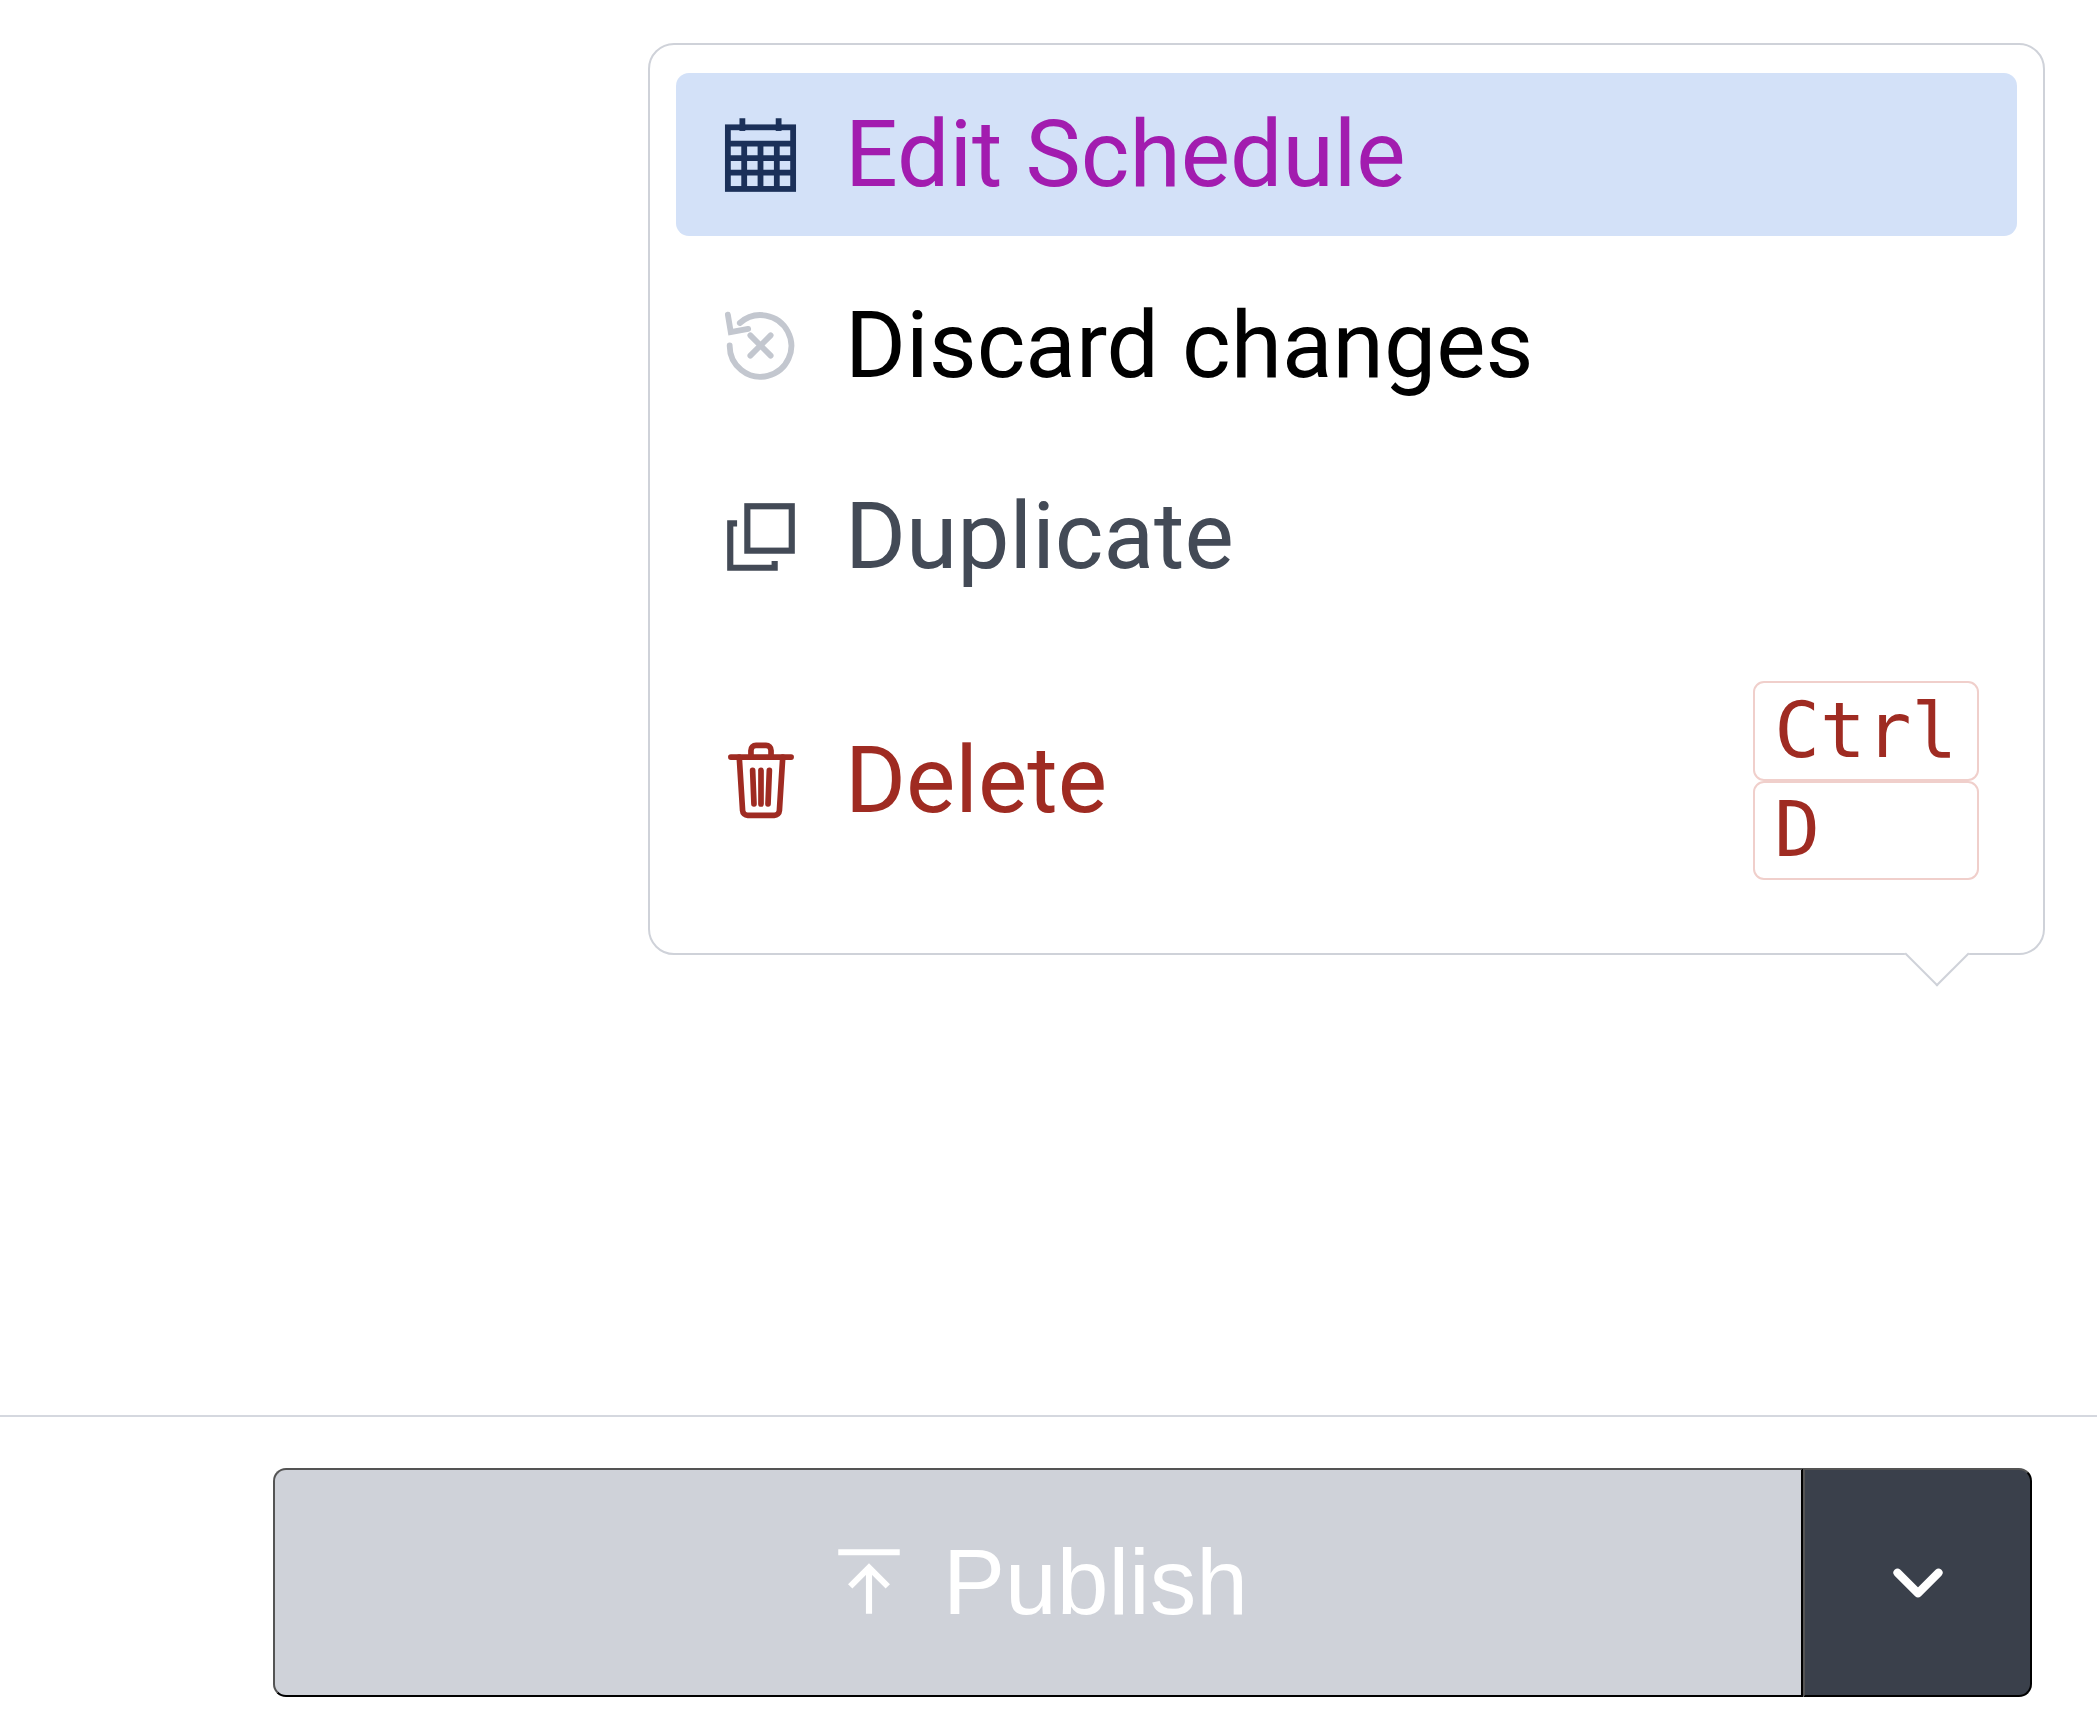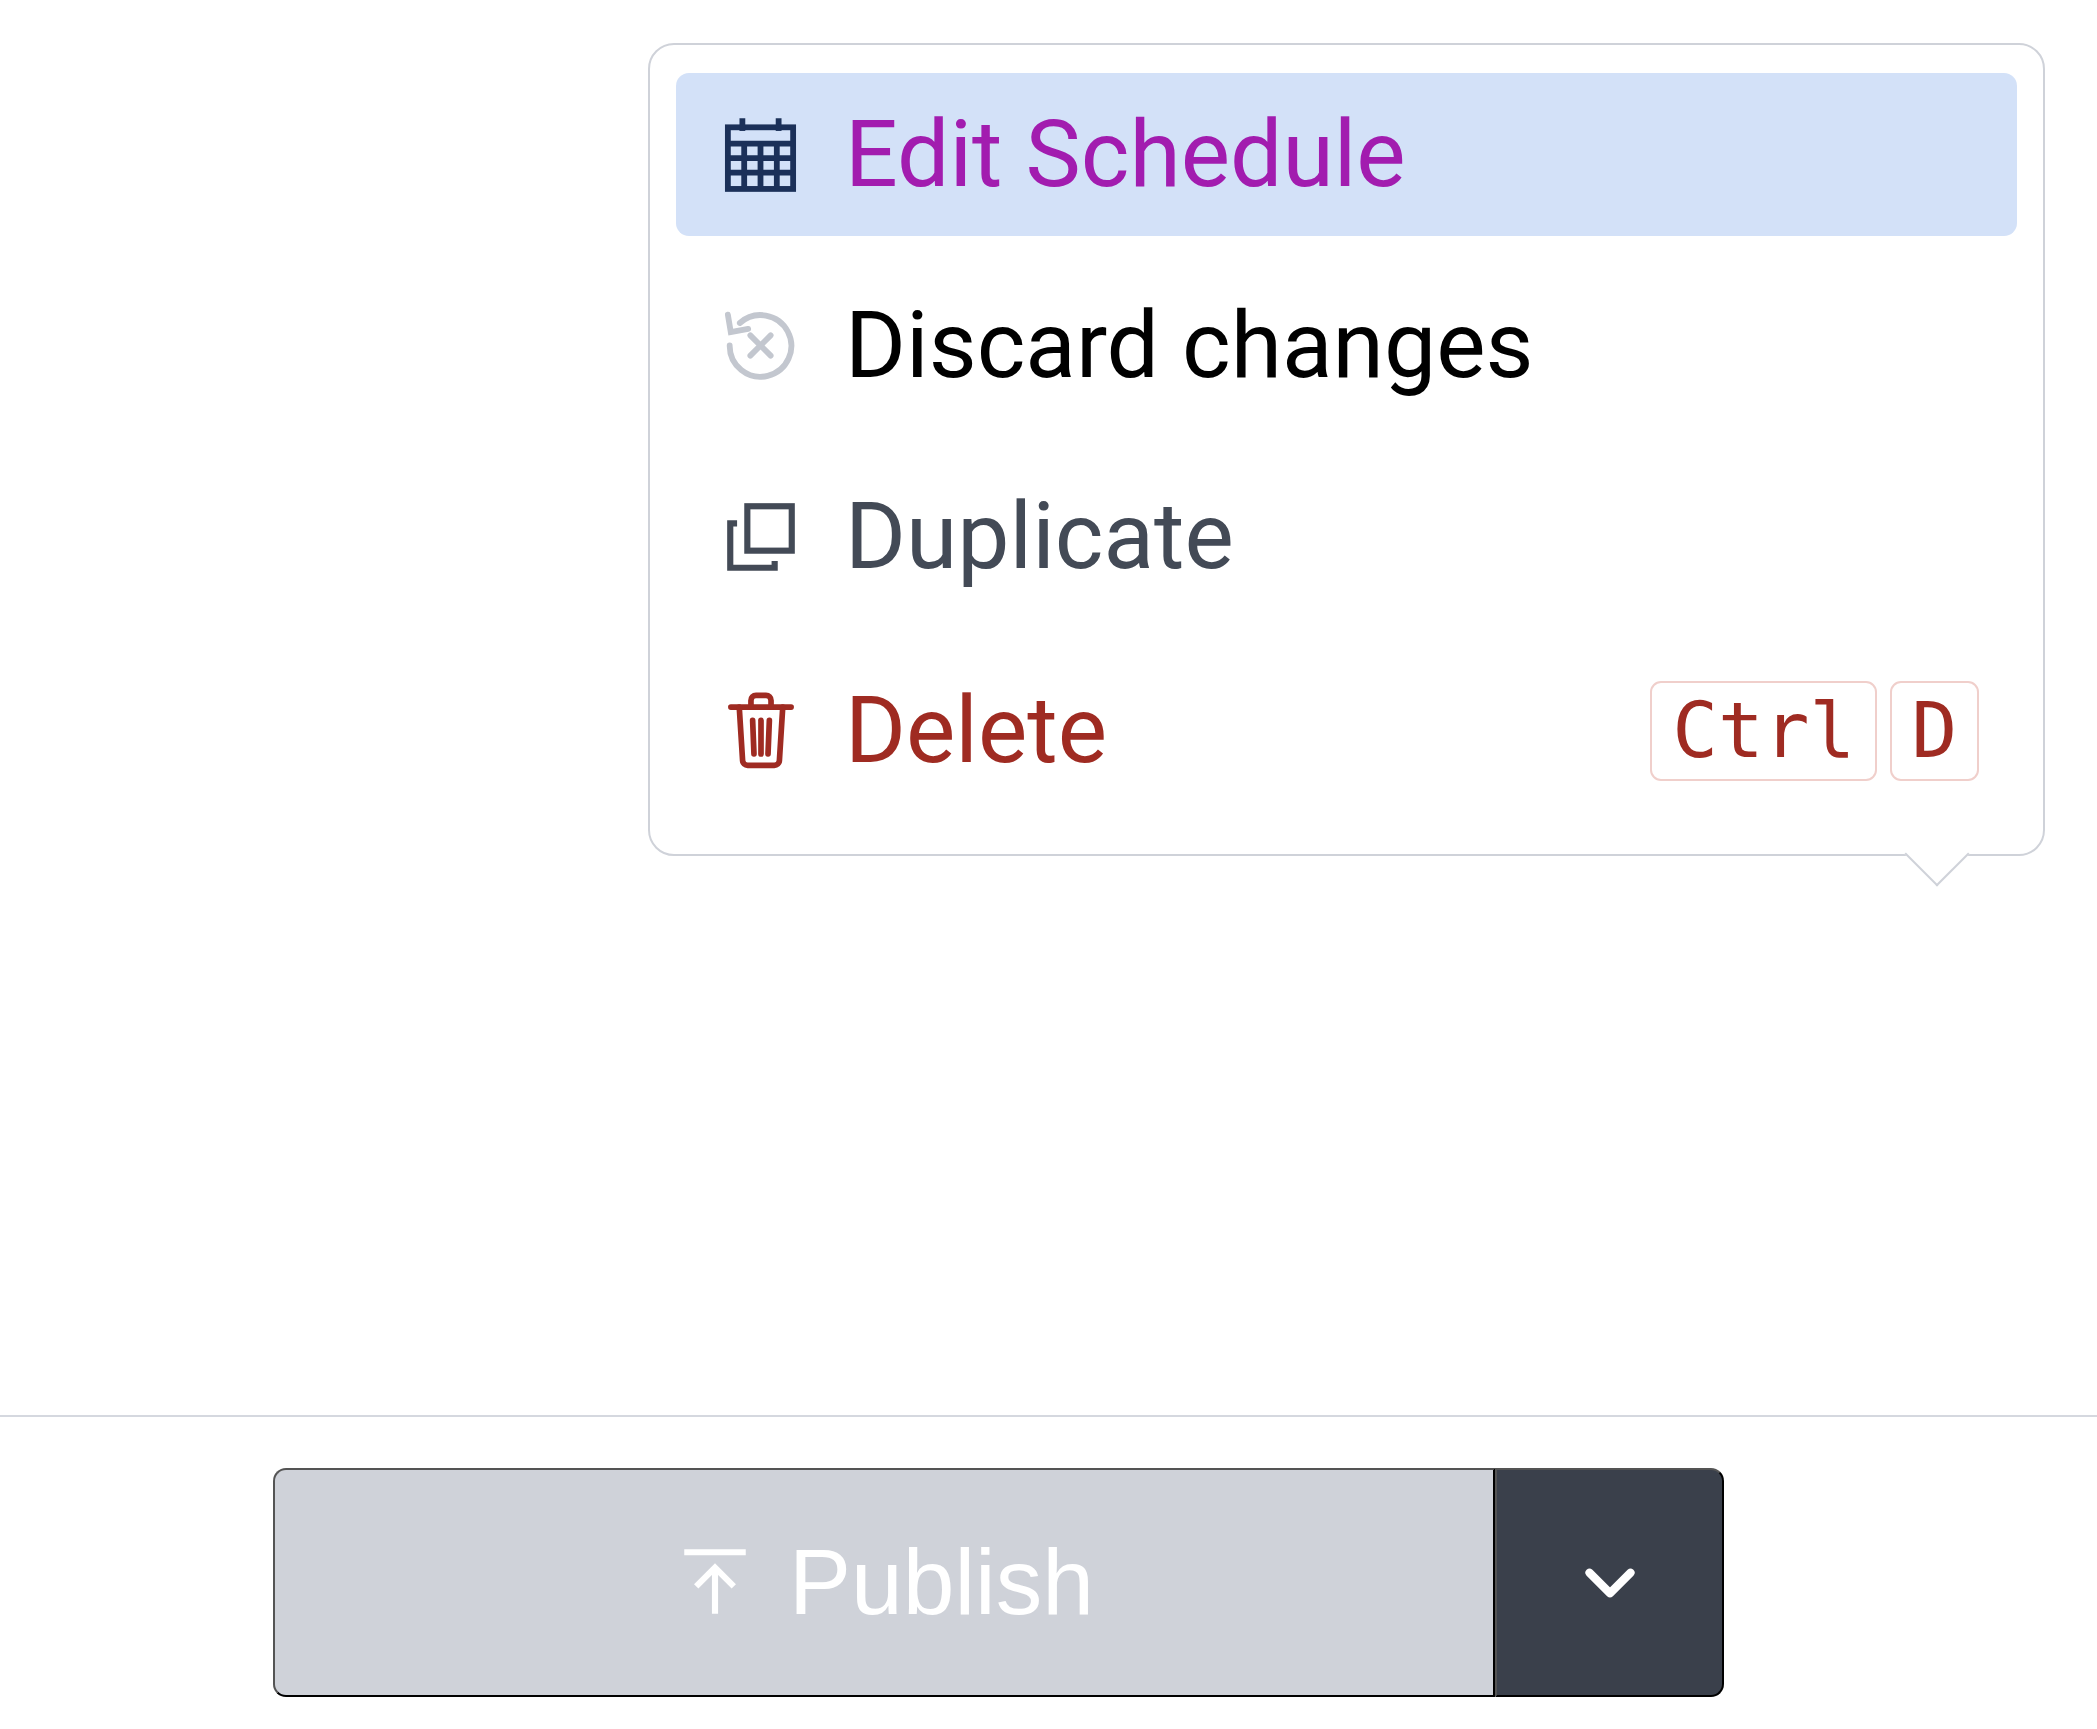--- a/index.html
+++ b/index.html
@@ -22,21 +22,21 @@
     top: 1415px;
     height: 2.2px;
     background: #d5d8df;
   }
 
   
   .publish-bar {
     position: absolute;
     left: 273px;
     top: 1468px;
-    width: 1451px;
+    width: 1759px;
     height: 229px;
     display: flex;
   }
   .publish-main {
     flex: 1 1 auto;
     background: #cfd2d9;
     border-radius: 13px 0 0 13px;
     display: flex;
     align-items: center;
     justify-content: center;
@@ -112,21 +112,21 @@
   .menu-item.danger .icon { color: #9f2b22; }
 
   .menu-item.normal { color: #434a56; }
   .menu-item.normal .icon { color: #434a56; }
 
   .menu-item .label { flex: 0 0 auto; }
 
   .shortcut {
     margin-left: auto;
     display: flex;
-    gap: 13px;
+    flex-direction: column;
   }
   .key {
     border: 2.2px solid #f0cfcb;
     border-radius: 11px;
     padding: 9.8px 19.7px;
     font-family: ui-monospace, SFMono-Regular, Menlo, Consolas, monospace;
     font-size: 76px;
     color: #9f2b22;
     line-height: 1;
   }

